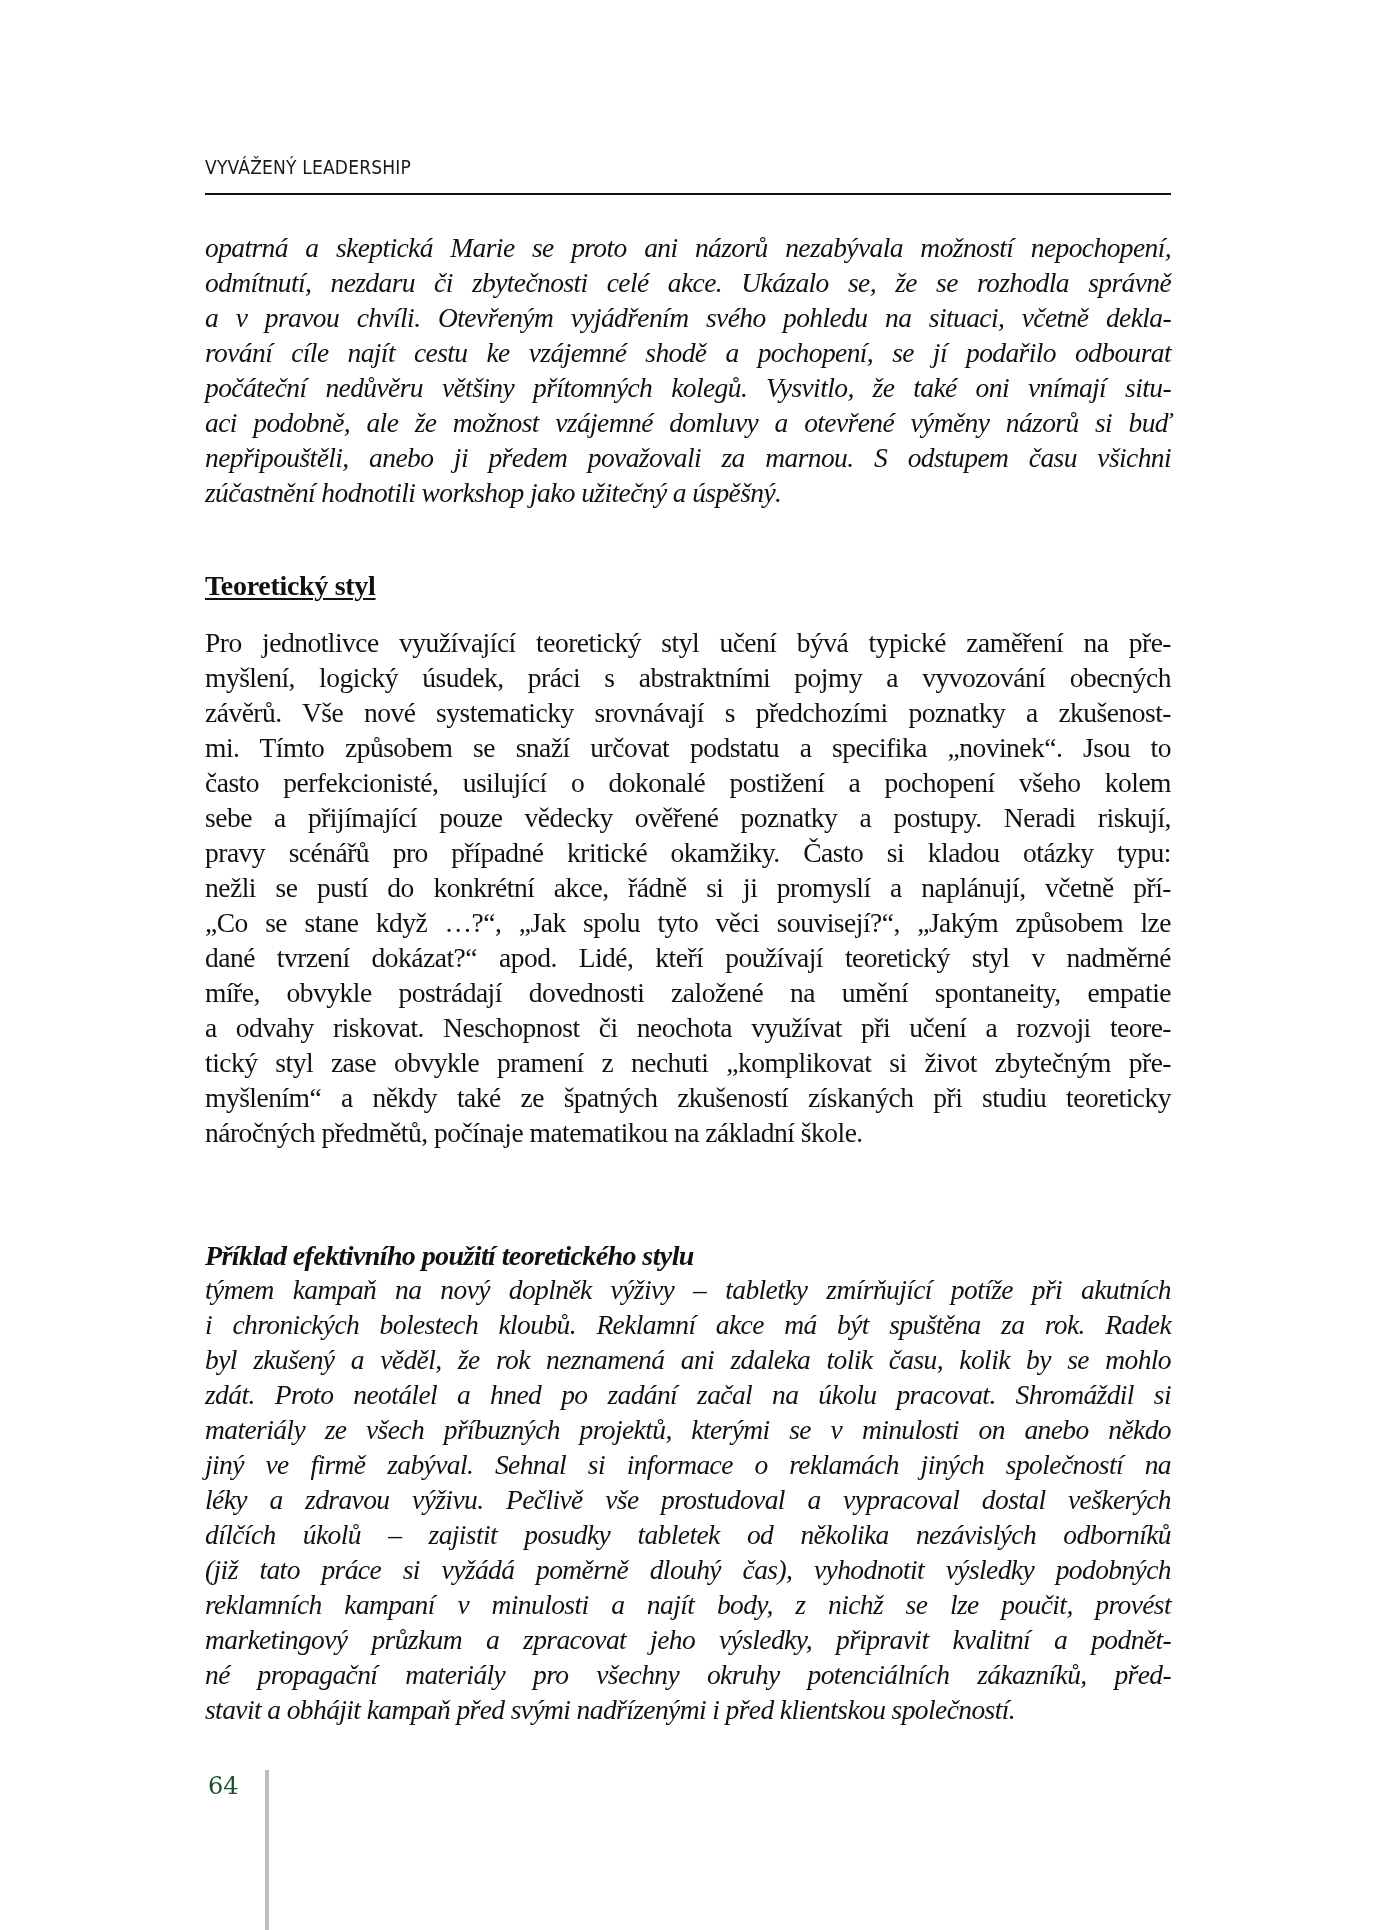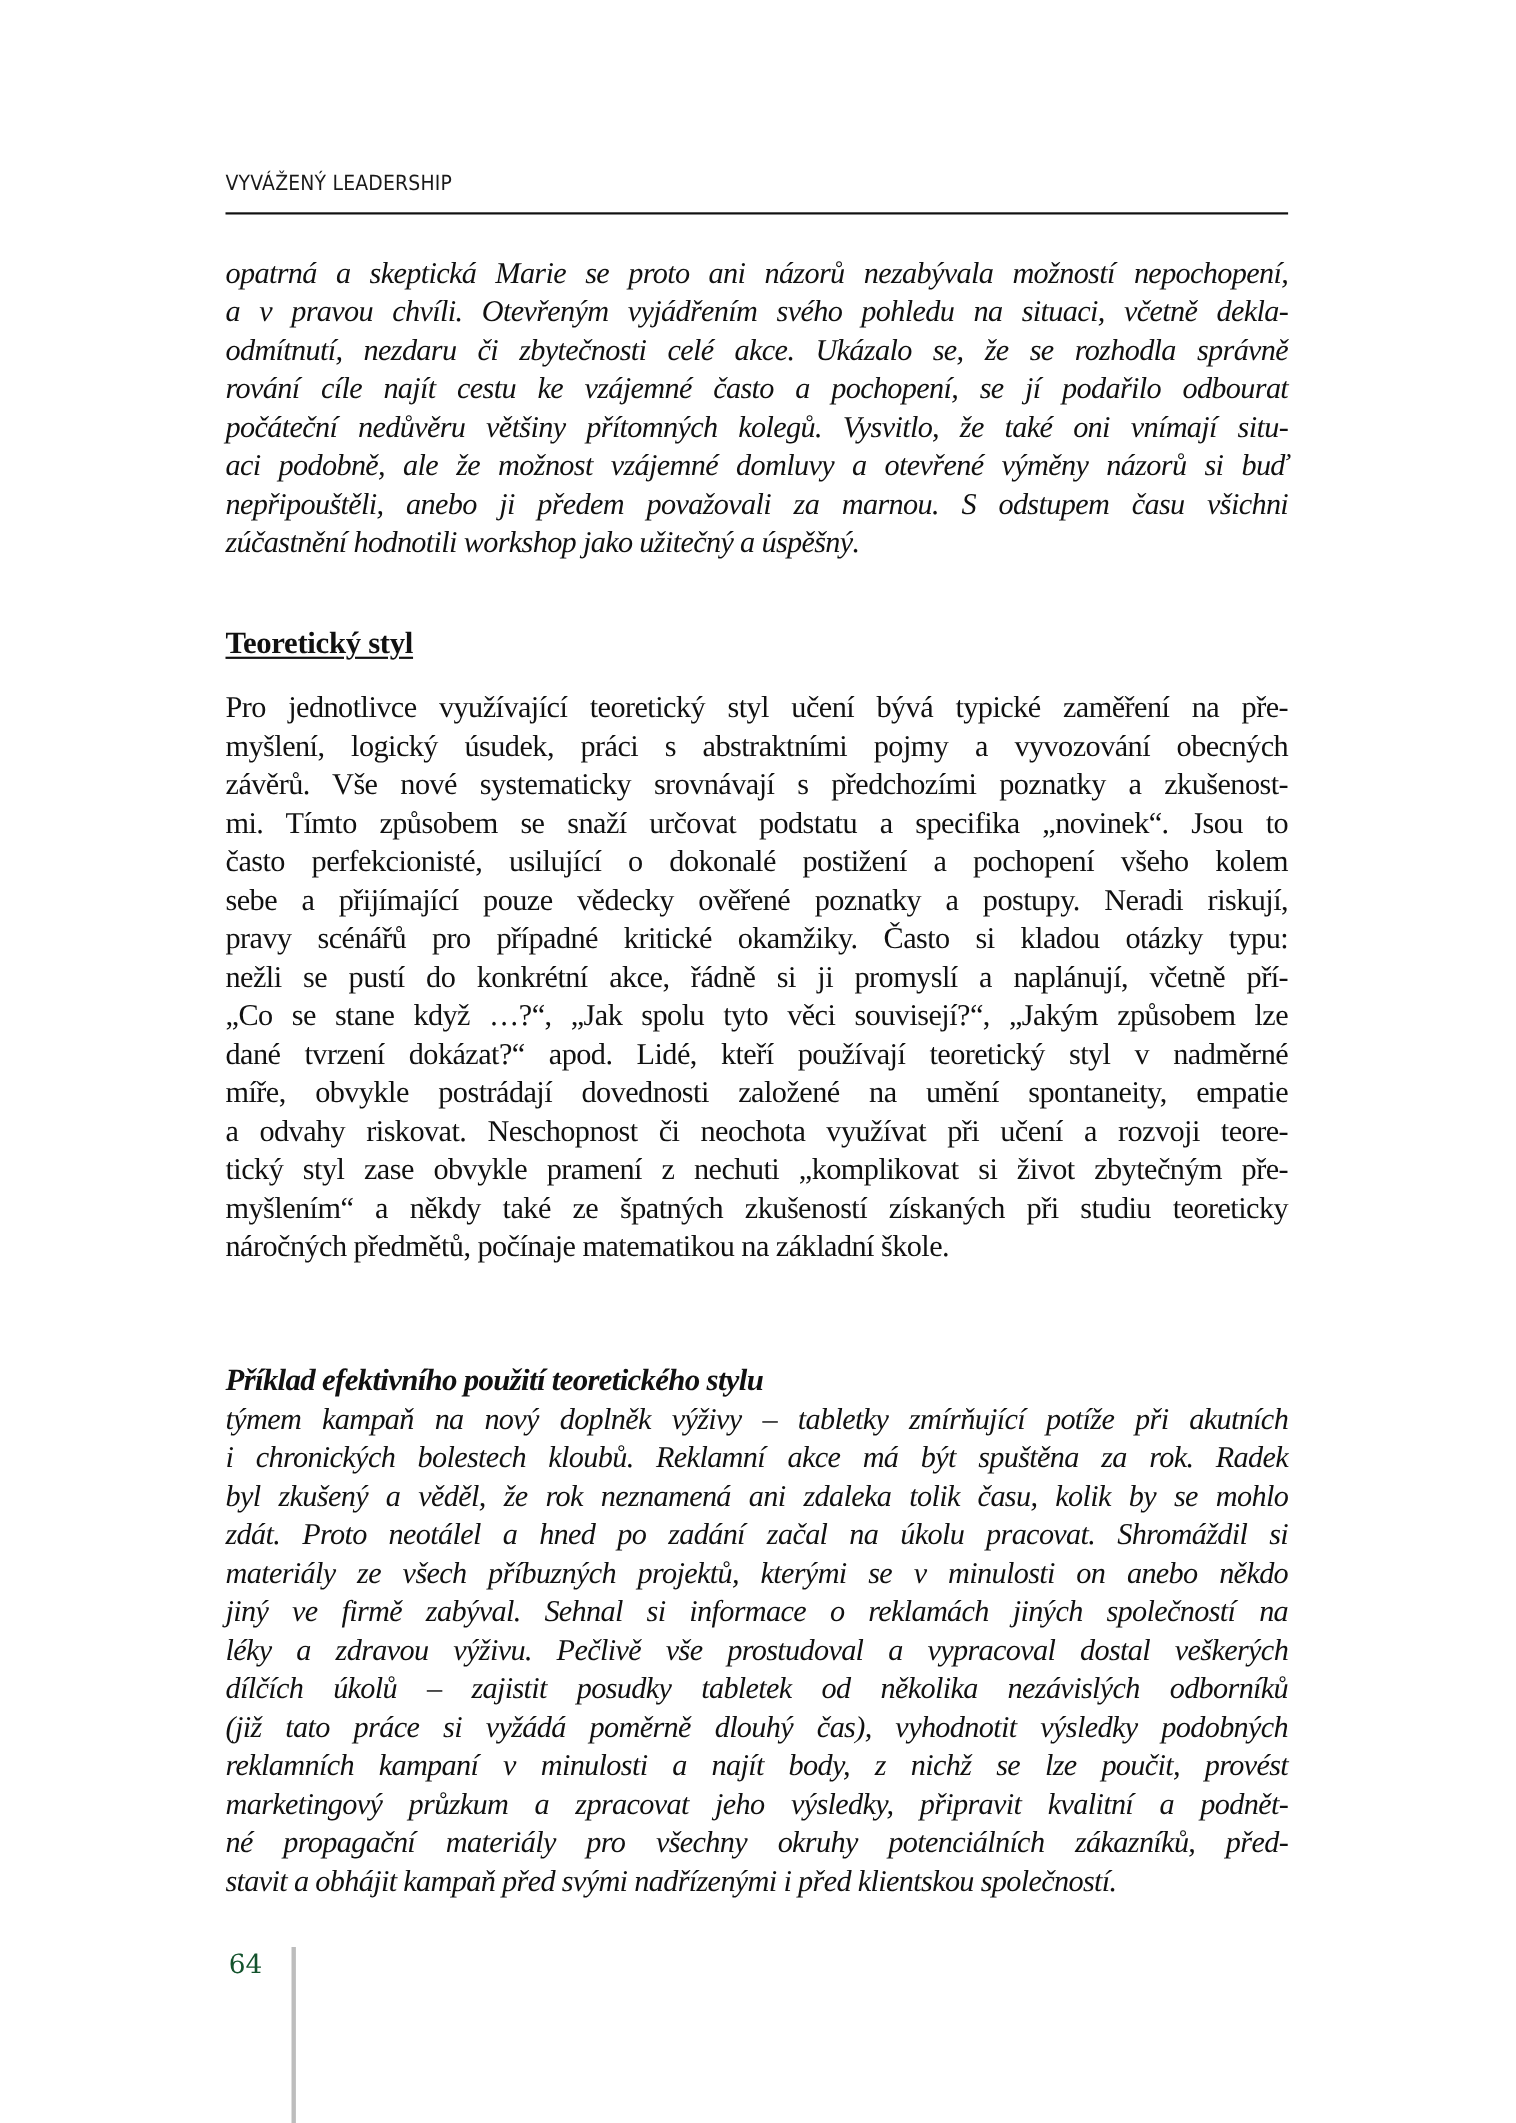--- a/index.html
+++ b/index.html
@@ -23,23 +23,23 @@
 </style>
 </head>
 <body>
 
 <div class="running-head">VYVÁŽENÝ LEADERSHIP</div>
 <div class="head-rule"></div>
 
 <div class="block" style="top:230px;">
   <p class="para italic-para">
     <span class="ln" style="display: block;">opatrná a skeptická Marie se proto ani názorů nezabývala možností nepochopení,</span>
+    <span class="ln" style="display: block;">odmítnutí, nezdaru či zbytečnosti celé akce. Ukázalo se, že se rozhodla správně</span>
     <span class="ln" style="display: block;">a v pravou chvíli. Otevřeným vyjádřením svého pohledu na situaci, včetně dekla-</span>
-    <span class="ln" style="display: block;">odmítnutí, nezdaru či zbytečnosti celé akce. Ukázalo se, že se rozhodla správně</span>
-    <span class="ln" style="display: block;">rování cíle najít cestu ke vzájemné často a pochopení, se jí podařilo odbourat</span>
+    <span class="ln" style="display: block;">rování cíle najít cestu ke vzájemné shodě a pochopení, se jí podařilo odbourat</span>
     <span class="ln" style="display: block;">počáteční nedůvěru většiny přítomných kolegů. Vysvitlo, že také oni vnímají situ-</span>
     <span class="ln" style="display: block;">aci podobně, ale že možnost vzájemné domluvy a otevřené výměny názorů si buď</span>
     <span class="ln" style="display: block;">nepřipouštěli, anebo ji předem považovali za marnou. S odstupem času všichni</span>
     <span class="ln last" style="display: block;">zúčastnění hodnotili workshop jako užitečný a úspěšný.</span>
   </p>
 </div>
 
 <div class="block" style="top:570px;">
   <h2 class="section-heading">Teoretický styl</h2>
 </div>

